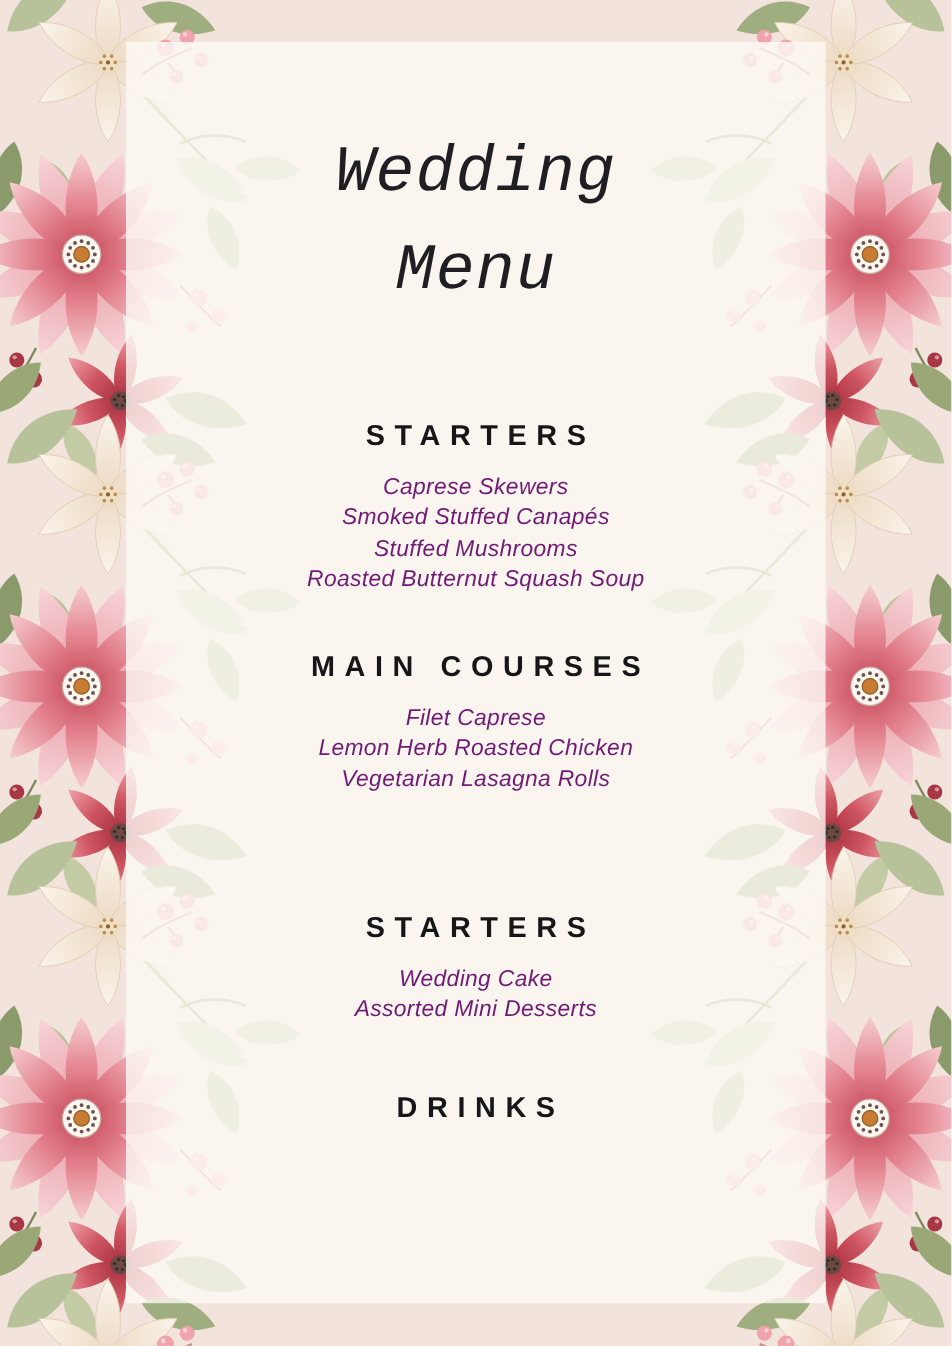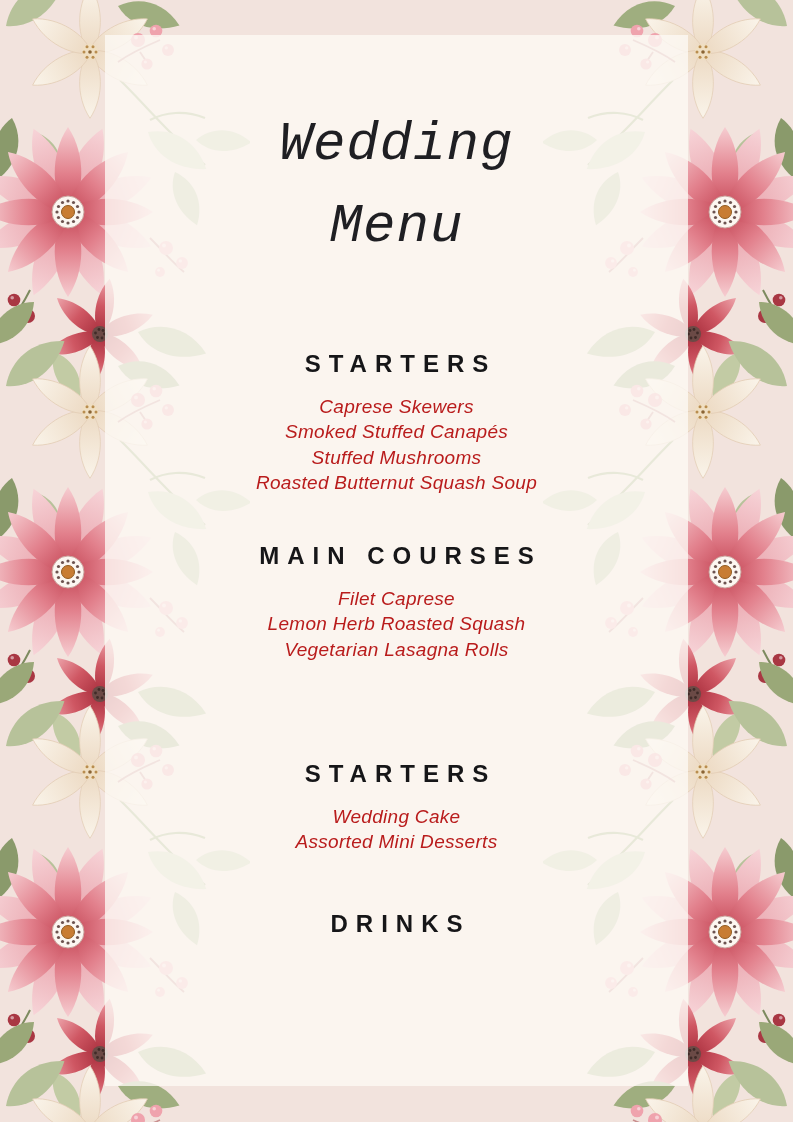--- a/index.html
+++ b/index.html
@@ -19,21 +19,21 @@
   .section{position:absolute;width:100%;}
   .sec-starters{top:349px;}
   .sec-mains{top:541px;}
   .sec-desserts{top:759px;}
   .sec-drinks{top:909px;}
   .section h2{margin:0;font-family:"Liberation Sans",sans-serif;font-weight:700;
               font-size:24px;line-height:30px;letter-spacing:8px;text-indent:8px;
               color:#161618;}
   .section ul{list-style:none;margin:15px 0 0 0;padding:0;
               font-style:italic;font-size:19px;line-height:25.4px;
-              letter-spacing:0.3px;color:#b91c1c;}
+              letter-spacing:0.3px;color:#701a75;}
 </style>
 </head>
 <body>
 
 <div class="canvas">
 
   <svg width="0" height="0" style="position:absolute" aria-hidden="true">
     <defs>
       <linearGradient id="pinkPetal" gradientUnits="userSpaceOnUse" x1="0" y1="0" x2="0" y2="-72">
         <stop offset="0" stop-color="#c44655"></stop>
@@ -217,21 +217,21 @@
         <li>Smoked Stuffed Canapés</li>
         <li>Stuffed Mushrooms</li>
         <li>Roasted Butternut Squash Soup</li>
       </ul>
     </div>
 
     <div class="section sec-mains">
       <h2>MAIN COURSES</h2>
       <ul>
         <li>Filet Caprese</li>
-        <li>Lemon Herb Roasted Squash</li>
+        <li>Lemon Herb Roasted Chicken</li>
         <li>Vegetarian Lasagna Rolls</li>
       </ul>
     </div>
 
     <div class="section sec-desserts">
       <h2>STARTERS</h2>
       <ul>
         <li>Wedding Cake</li>
         <li>Assorted Mini Desserts</li>
       </ul>

